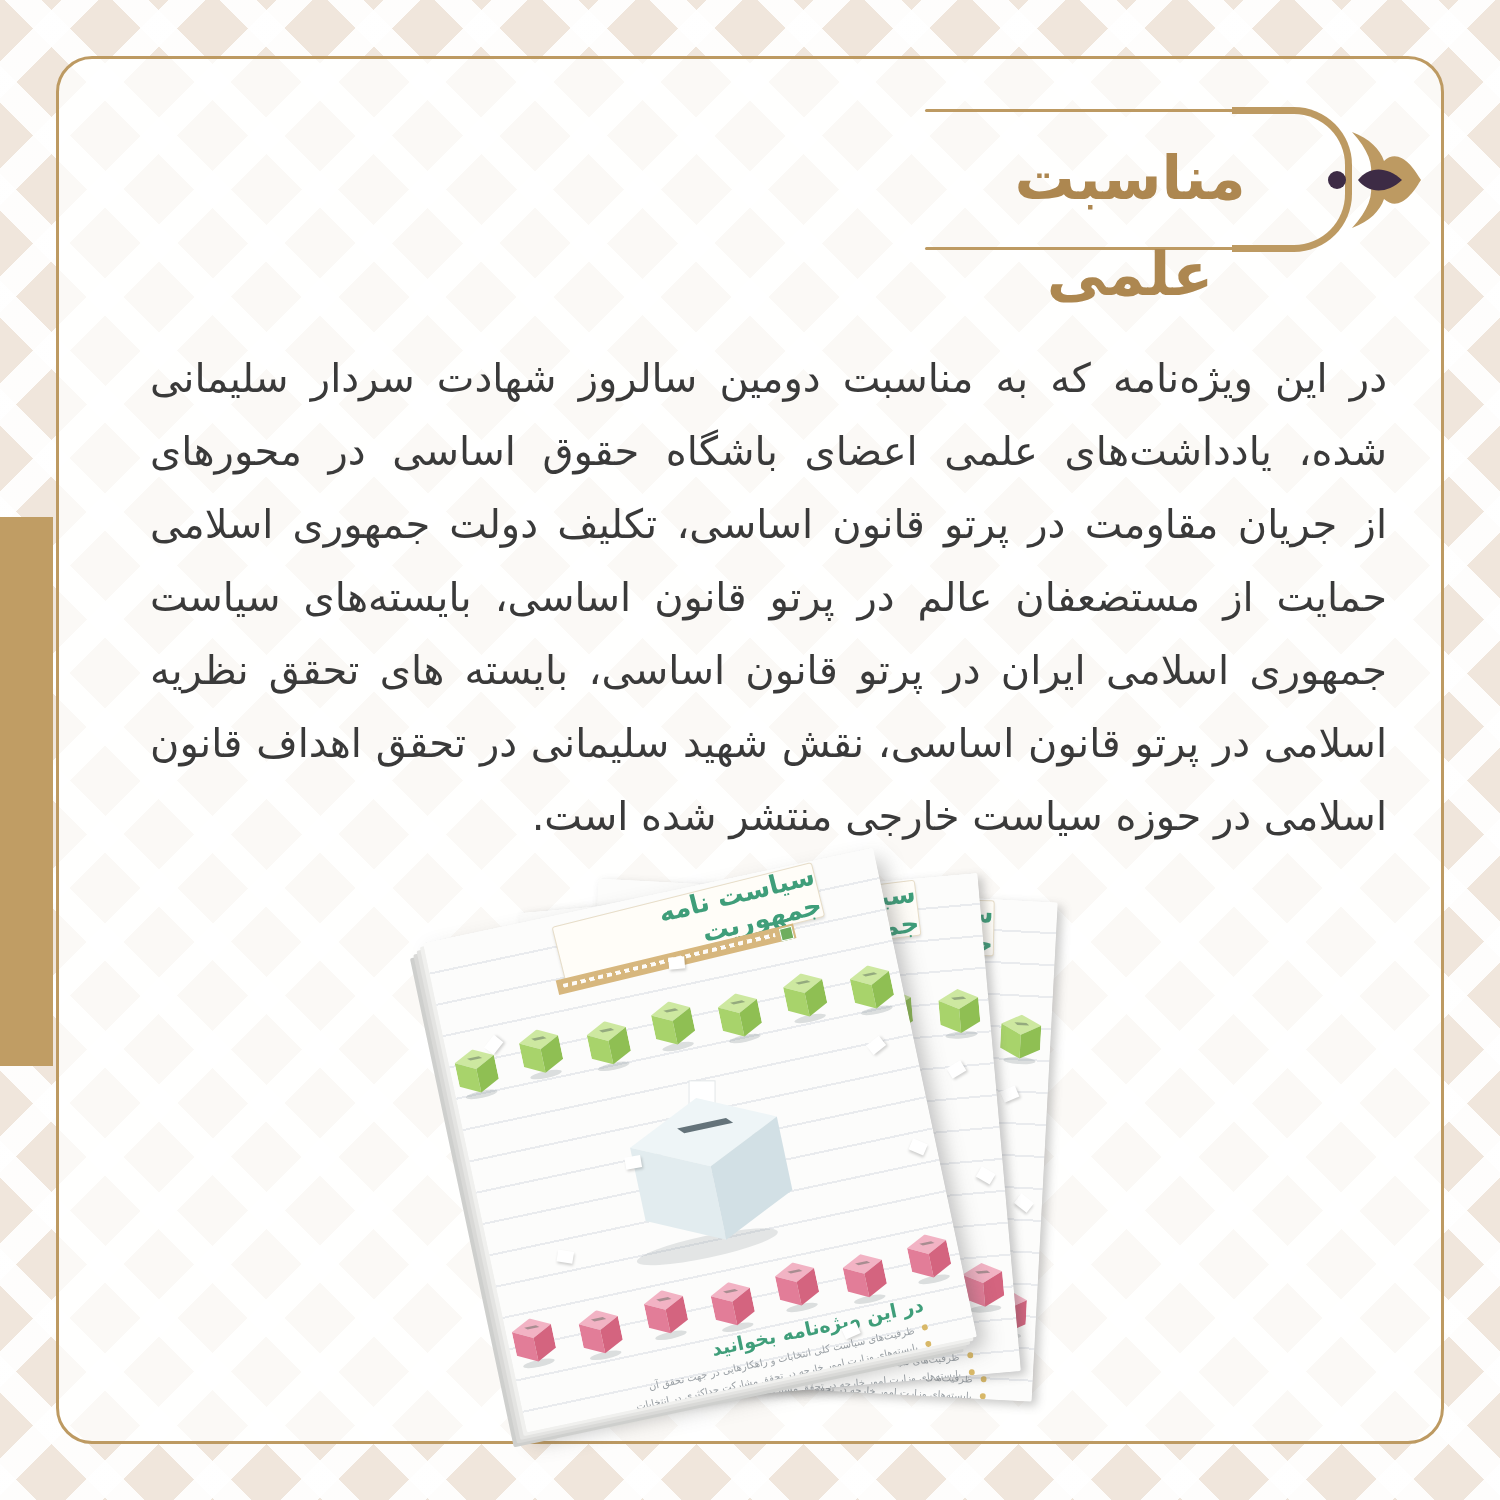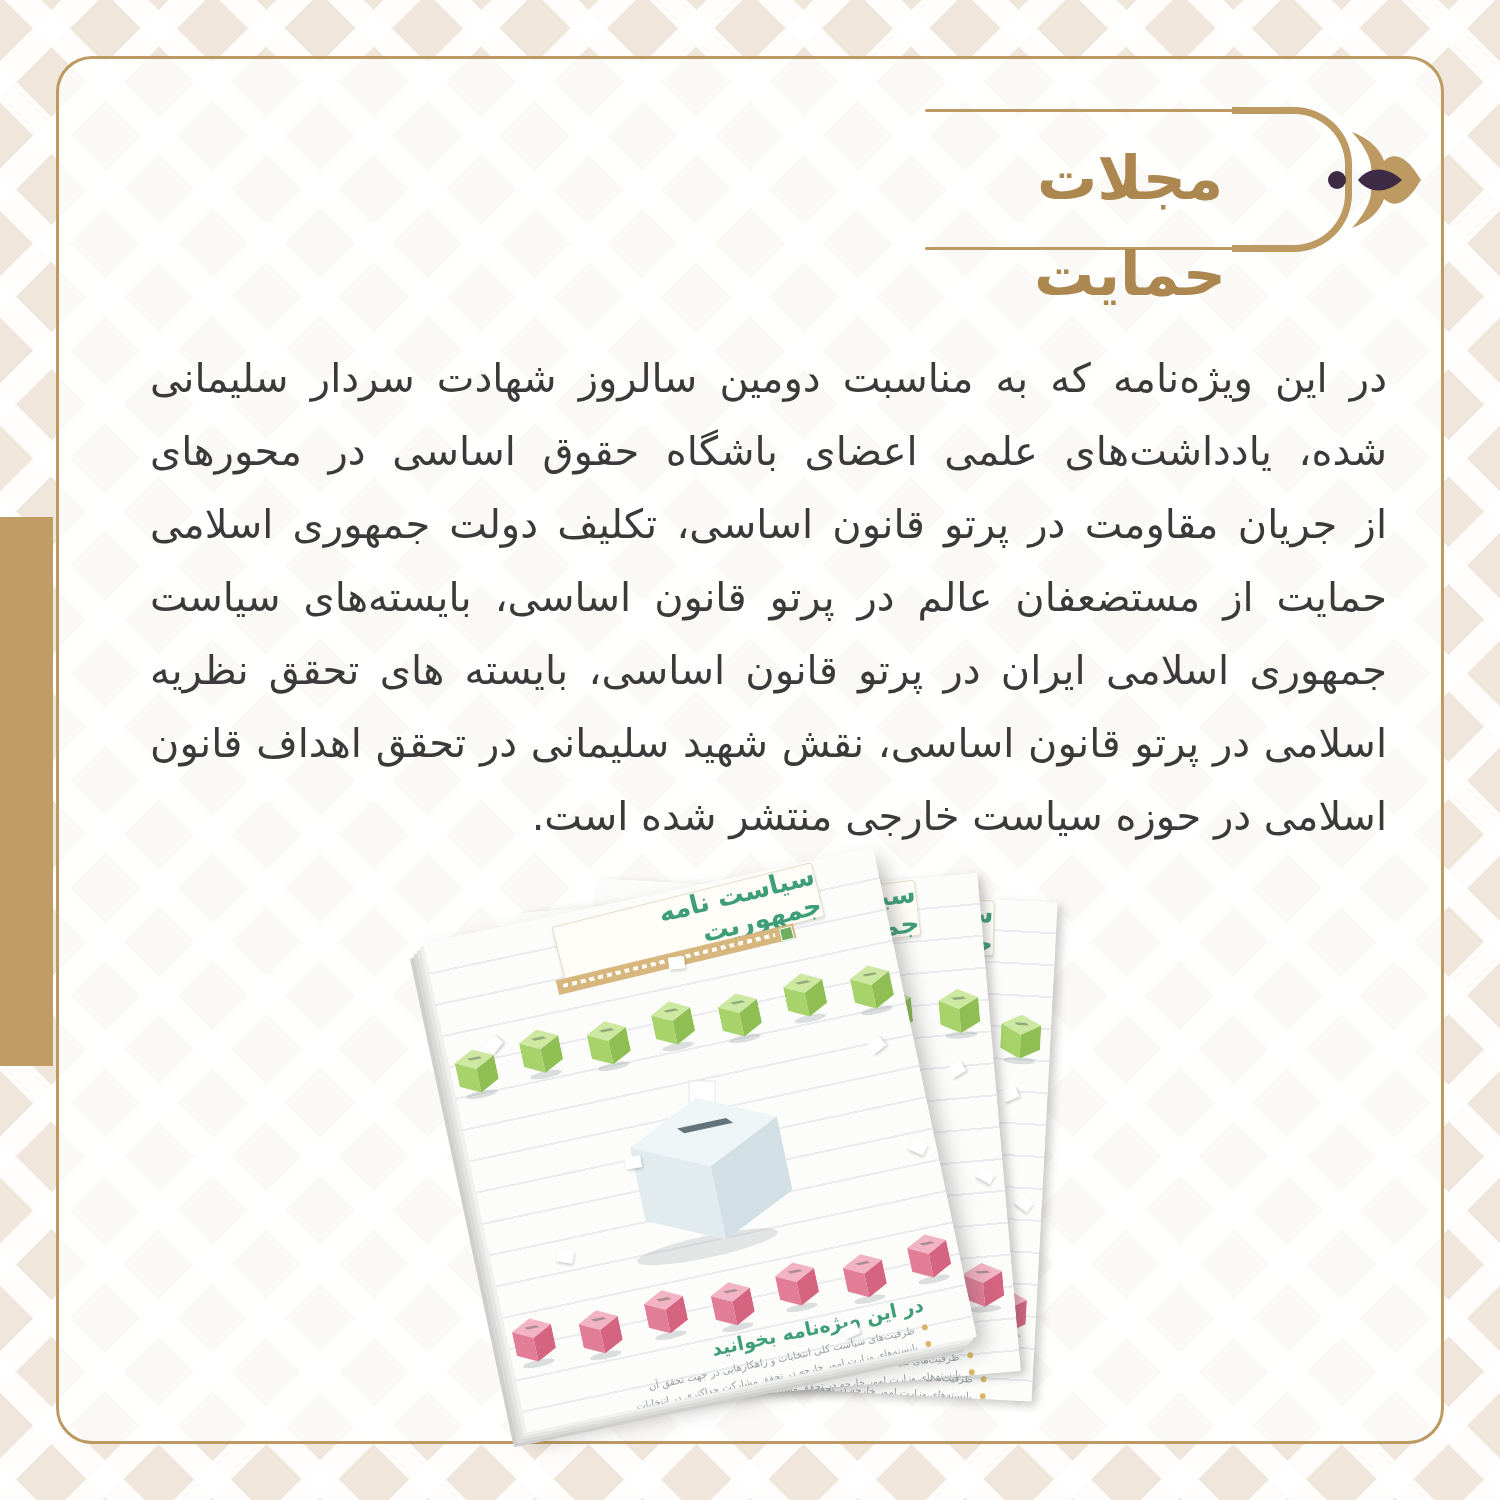--- a/index.html
+++ b/index.html
@@ -127,21 +127,21 @@
   <div class="hline hline-bottom"></div>
   <div class="bracket"></div>
   <div class="paisley">
     <svg viewBox="0 0 100 124" width="100" height="124">
       <path d="M30,14 C46,32 52,46 48,62 C52,78 46,92 30,110 C48,103 58,93 62,81
                C76,94 90,77 97,65 L99,62 L97,59 C90,47 76,30 62,43 C58,31 48,21 30,14 Z" fill="#bd9a62"></path>
       <path d="M36,62 C46,49 64,47 80,62 C64,77 46,75 36,62 Z" fill="#3d2b45"></path>
       <circle cx="15" cy="62" r="9" fill="#3d2b45"></circle>
     </svg>
   </div>
-  <div class="page-title" dir="rtl">مجلات حمایت</div>
+  <div class="page-title" dir="rtl">مناسبت علمی</div>
 
   <div class="body-text" id="body-text" dir="rtl">
       <div class="line just">در این ویژه‌نامه که به مناسبت دومین سالروز شهادت سردار سلیمانی آماده</div>
       <div class="line just">شده، یادداشت‌های علمی اعضای باشگاه حقوق اساسی در محورهای حمایت</div>
       <div class="line just">از جریان مقاومت در پرتو قانون اساسی، تکلیف دولت جمهوری اسلامی ایران به</div>
       <div class="line just">حمایت از مستضعفان عالم در پرتو قانون اساسی، بایسته‌های سیاست خارجه</div>
       <div class="line just">جمهوری اسلامی ایران در پرتو قانون اساسی، بایسته های تحقق نظریه امت</div>
       <div class="line just">اسلامی در پرتو قانون اساسی، نقش شهید سلیمانی در تحقق اهداف قانون</div>
       <div class="line end">اسلامی در حوزه سیاست خارجی منتشر شده است.</div>
     </div>

